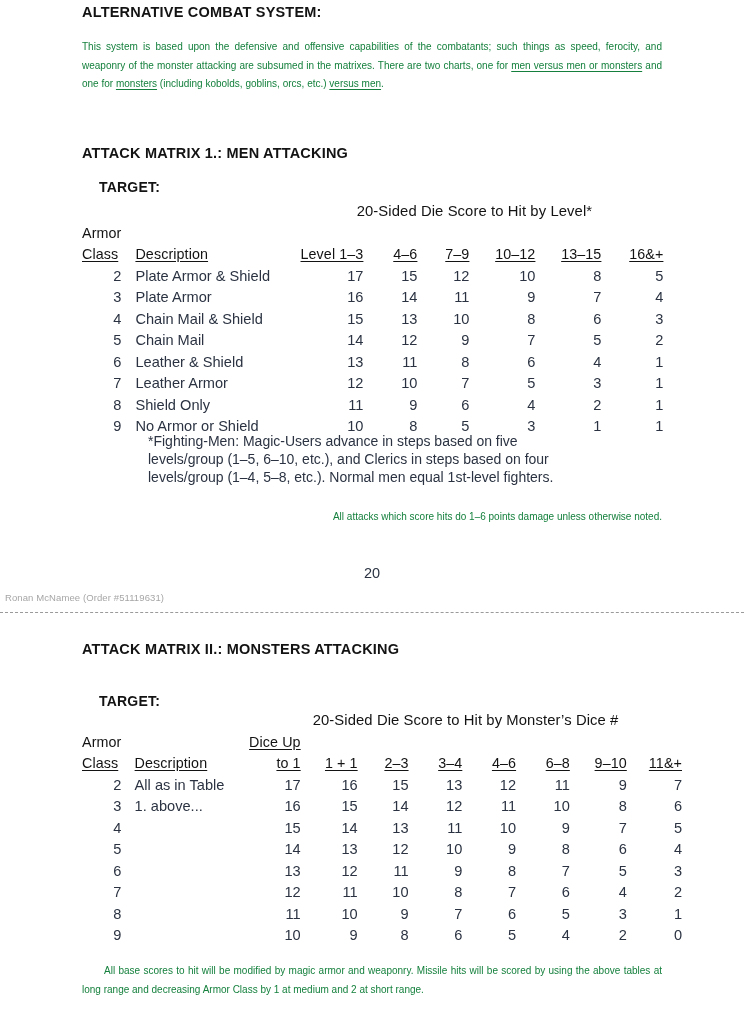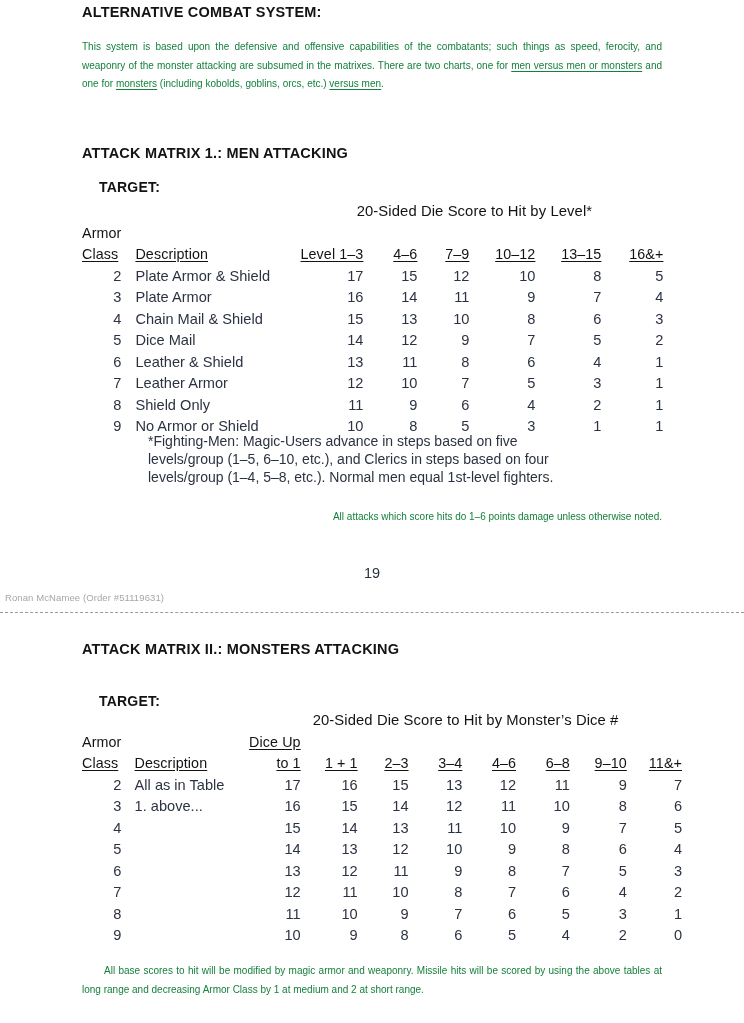--- a/index.html
+++ b/index.html
@@ -221,21 +221,21 @@
             <td class="num c1">15</td>
             <td class="num c2">13</td>
             <td class="num c3">10</td>
             <td class="num c4">8</td>
             <td class="num c5">6</td>
             <td class="num c6">3</td>
           </tr>
           <tr class="row-h">
             <td class="cell-ac">5</td>
             <td class="cell-gap"></td>
-            <td class="cell-desc">Dice Mail</td>
+            <td class="cell-desc">Chain Mail</td>
             <td class="num c1">14</td>
             <td class="num c2">12</td>
             <td class="num c3">9</td>
             <td class="num c4">7</td>
             <td class="num c5">5</td>
             <td class="num c6">2</td>
           </tr>
           <tr class="row-h">
             <td class="cell-ac">6</td>
             <td class="cell-gap"></td>
@@ -281,21 +281,21 @@
             <td class="num c6">1</td>
           </tr>
         </tbody>
     </table>
   </div>
 
   <div class="footnote" style="top:432px;">*Fighting-Men: Magic-Users advance in steps based on five levels/group (1–5, 6–10, etc.), and Clerics in steps based on four levels/group (1–4, 5–8, etc.). Normal men equal 1st-level fighters.</div>
 
   <div class="body-par nojust" style="top:508px;">All attacks which score hits do 1–6 points damage unless otherwise noted.</div>
 
-  <div class="page-number" style="top:565px;">19</div>
+  <div class="page-number" style="top:565px;">20</div>
 
   <div class="watermark" style="top:592px;">Ronan McNamee (Order #51119631)</div>
 
   <div class="cut-line" style="top:612px;"></div>
 
   <div class="section-heading" style="top:641px;">ATTACK MATRIX II.: MONSTERS ATTACKING</div>
 
   <div class="target-label" style="top:693px;">TARGET:</div>
 
   <div class="matrix m2" style="top:712px;">

